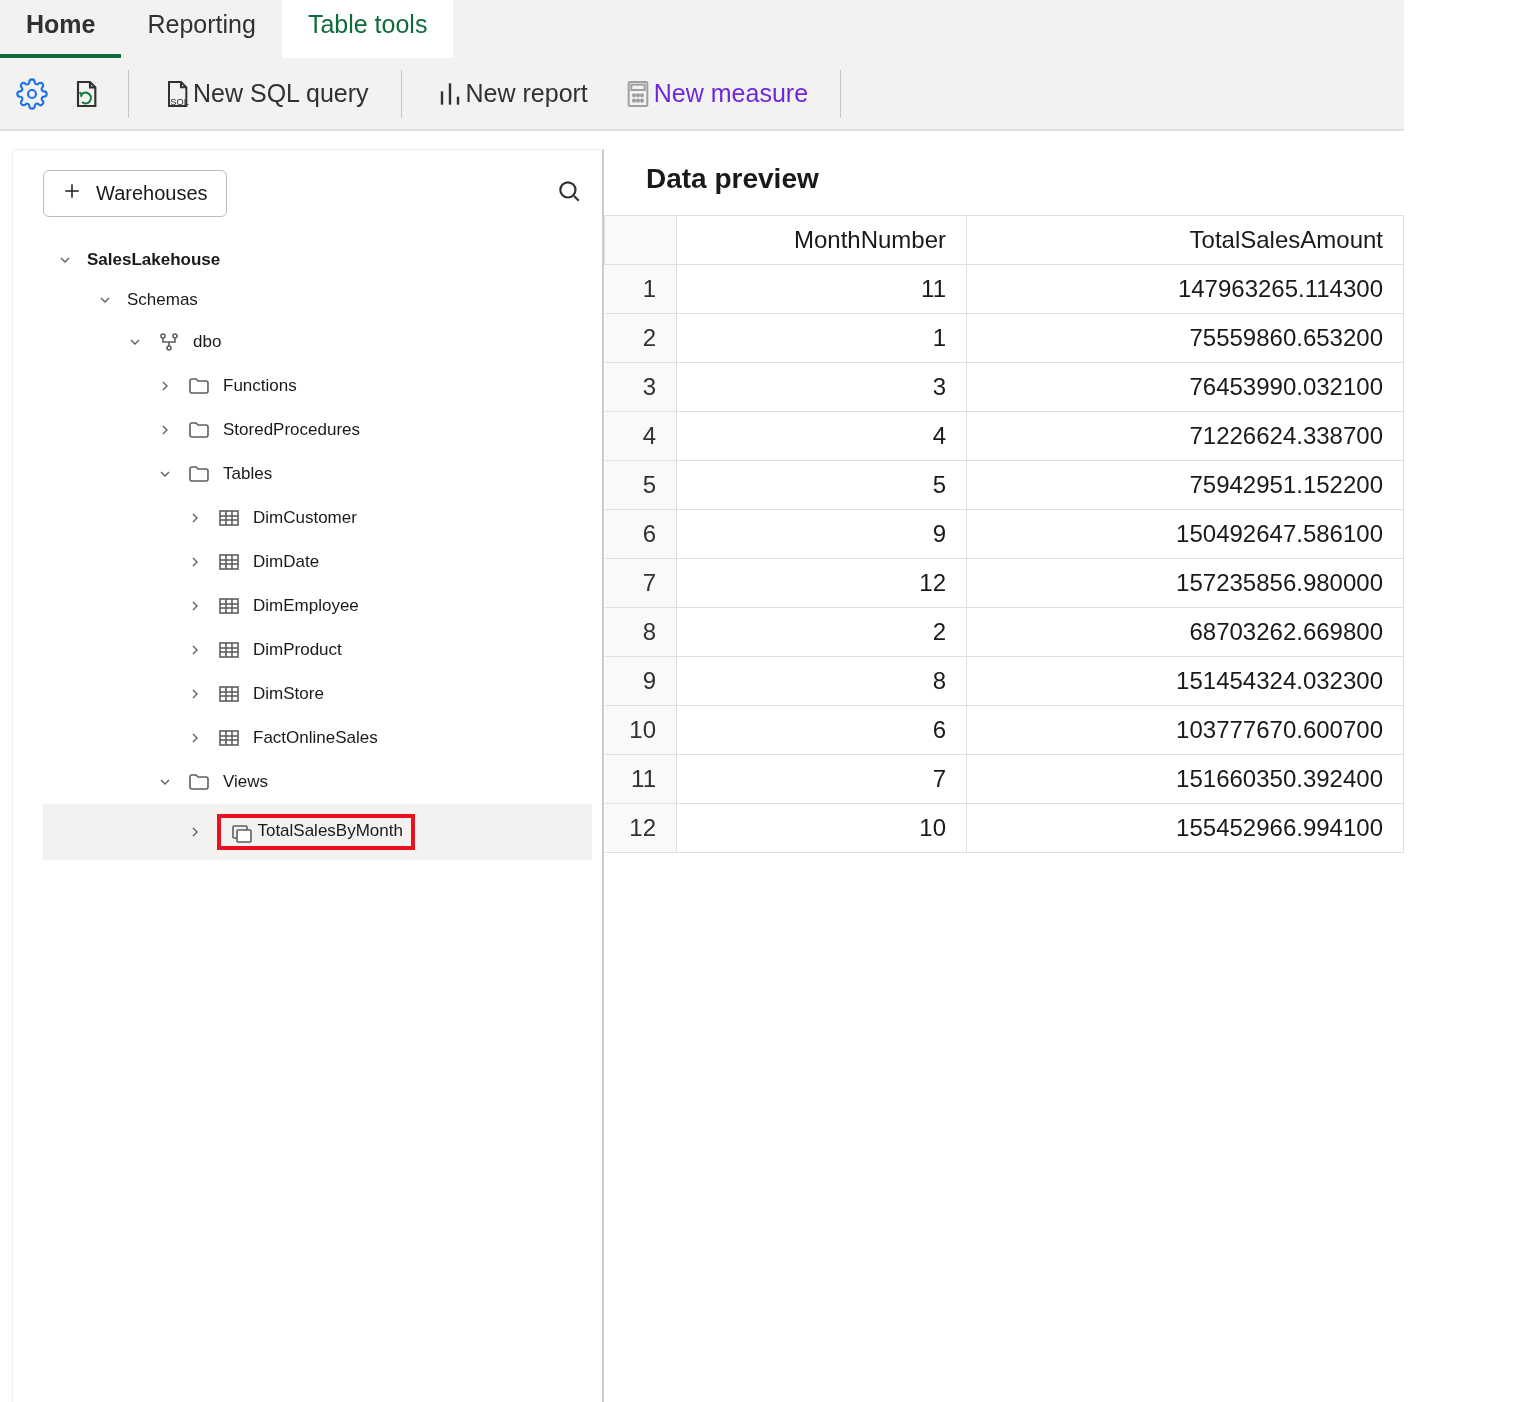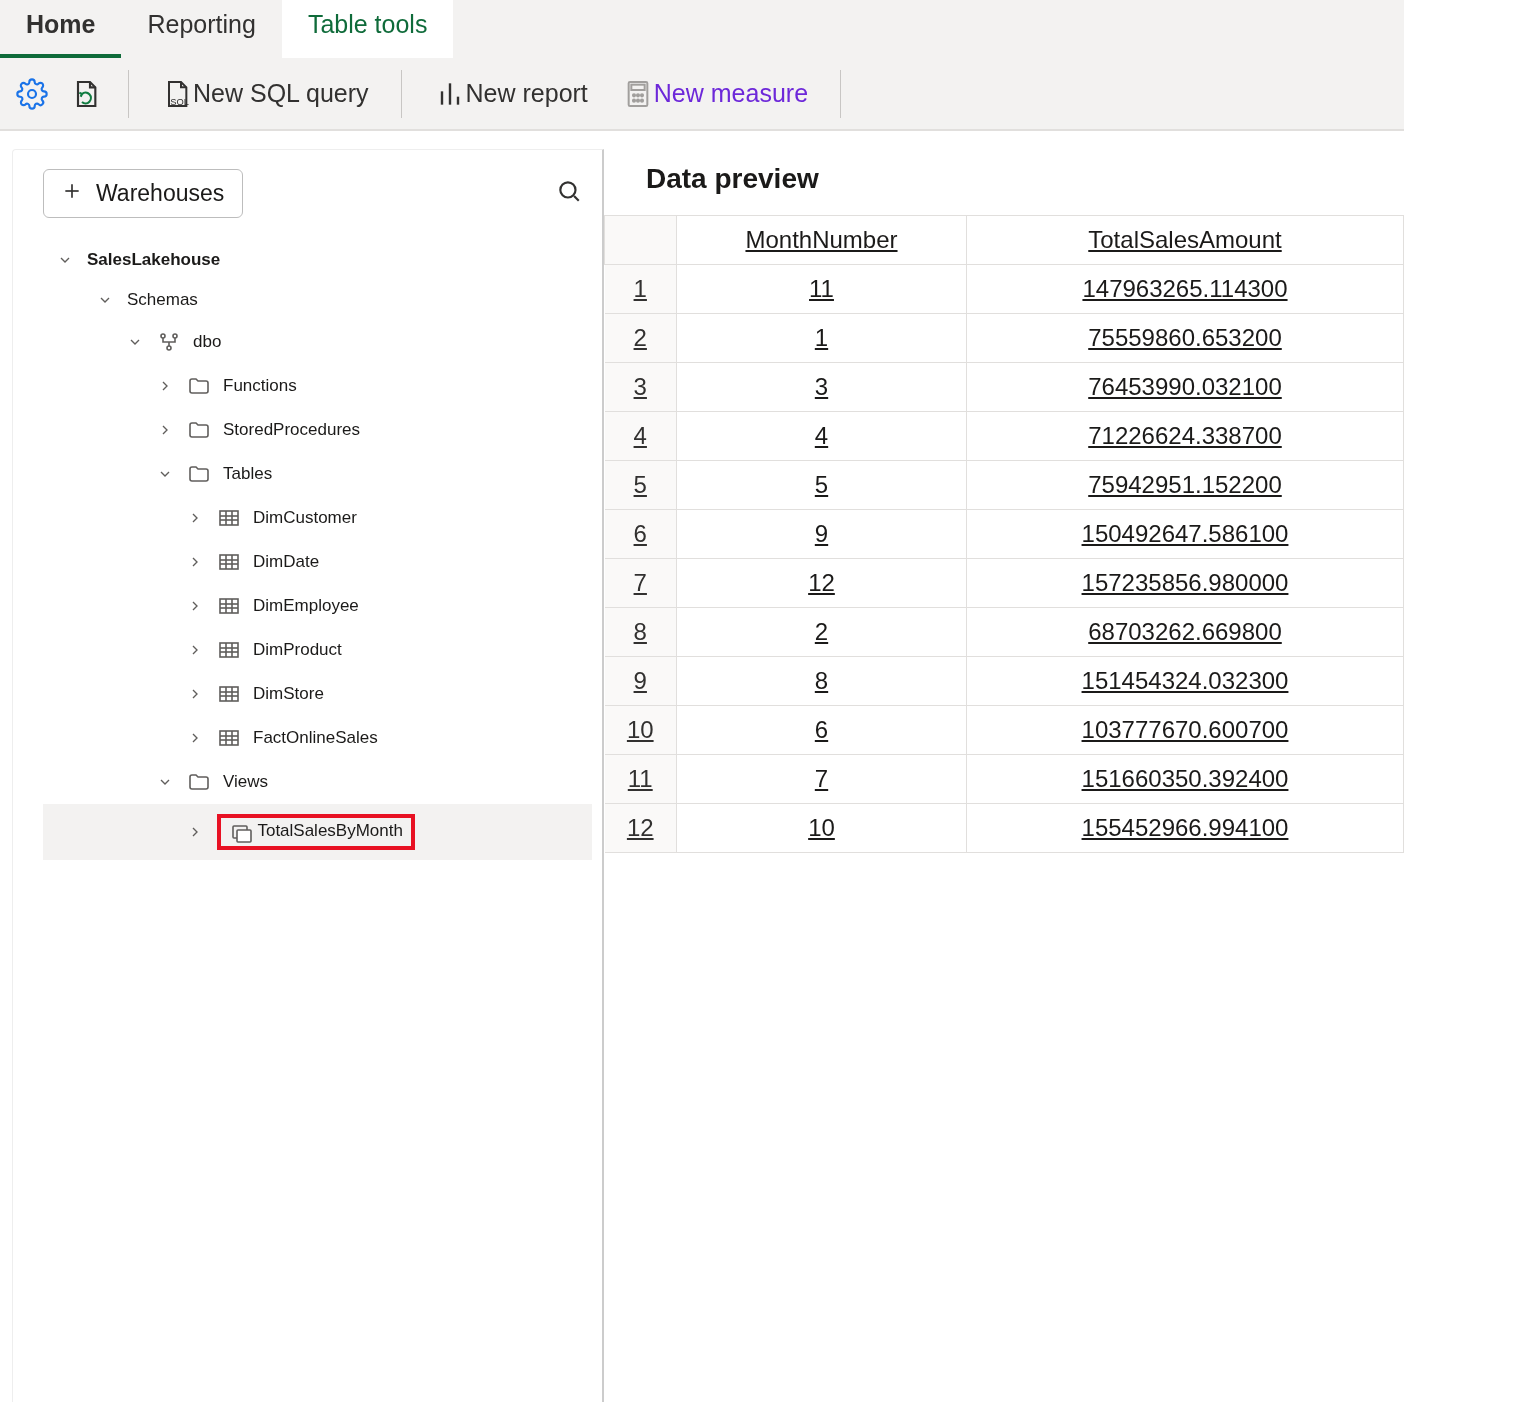--- a/index.html
+++ b/index.html
@@ -18,37 +18,37 @@
   .toolbar-btn { display:flex; align-items:center; gap:0; padding:6px 12px; cursor:pointer; color:#323130;}
   .toolbar-btn.icon-only { padding:6px 6px; }
   .toolbar-btn.disabled { color:#6d28d9; }
   .toolbar-btn svg { flex:0 0 auto; }
 
   
   .body { flex:1; display:flex; overflow:hidden; border-top:1px solid #e1dfdd; }
   .explorer { width:592px; border-right:2px solid #ccc; padding:18px 10px 10px 30px; display:flex; flex-direction:column; background:#fff; margin:18px 0 0 12px; border-top:1px solid #eee; border-left:1px solid #eee; border-radius:4px 0 0 0;}
   .explorer h2 { margin:6px 0 18px 0; font-size:30px; font-weight:700; }
   .explorer-top { display:flex; align-items:center; gap:12px; }
-  .wh-btn { display:flex; align-items:center; gap:14px; border:1px solid #bdbdbd; border-radius:6px; padding:10px 18px; font-size:23px; cursor:pointer; }
+  .wh-btn { display:flex; align-items:center; gap:14px; border:1px solid #bdbdbd; border-radius:6px; padding:10px 18px; font-size:20px; cursor:pointer; }
   .search-btn { margin-left:auto; padding:10px; cursor:pointer; }
 
   .tree { margin-top:22px; font-size:17px; }
   .tree-row { display:flex; align-items:center; gap:12px; padding:10px 6px 10px 0; cursor:pointer; }
   .tree-row .inset { display:inline-block; }
   .chev { width:20px; display:inline-flex; justify-content:center; color:#605e5c;}
   .chev svg { width:16px; height:16px; }
   .tree-row.selected { background:#f3f2f1; }
   .tree-row .highlight { border:4px solid #e81123; padding:2px 8px;}
   .icon-slot svg { display:block; }
 
   
   .right { flex:1; display:flex; flex-direction:column; padding-top:18px; }
   .right h3 { margin:14px 0 20px 42px; font-size:28px; font-weight:700; }
   table.preview { border-collapse:collapse; font-size:24px; }
-  table.preview th, table.preview td { text-align:center; padding:10px 3px; border:1px solid #e1dfdd;text-decoration:underline; }
+  table.preview th, table.preview td { text-align:right; padding:10px 20px; border:1px solid #e1dfdd; }
   table.preview th { background:#fff; font-weight:400; border-top:1px solid #e1dfdd; }
   table.preview td.rownum, table.preview th.rownum { background:#faf9f8; color:#323130; width:72px; }
   table.preview td.rownum { border-left:none;}
   table.preview thead th:first-child { background:#faf9f8; }
   .col-month { width:290px; }
 </style>
 </head>
 <body>
 
 <div class="app">

